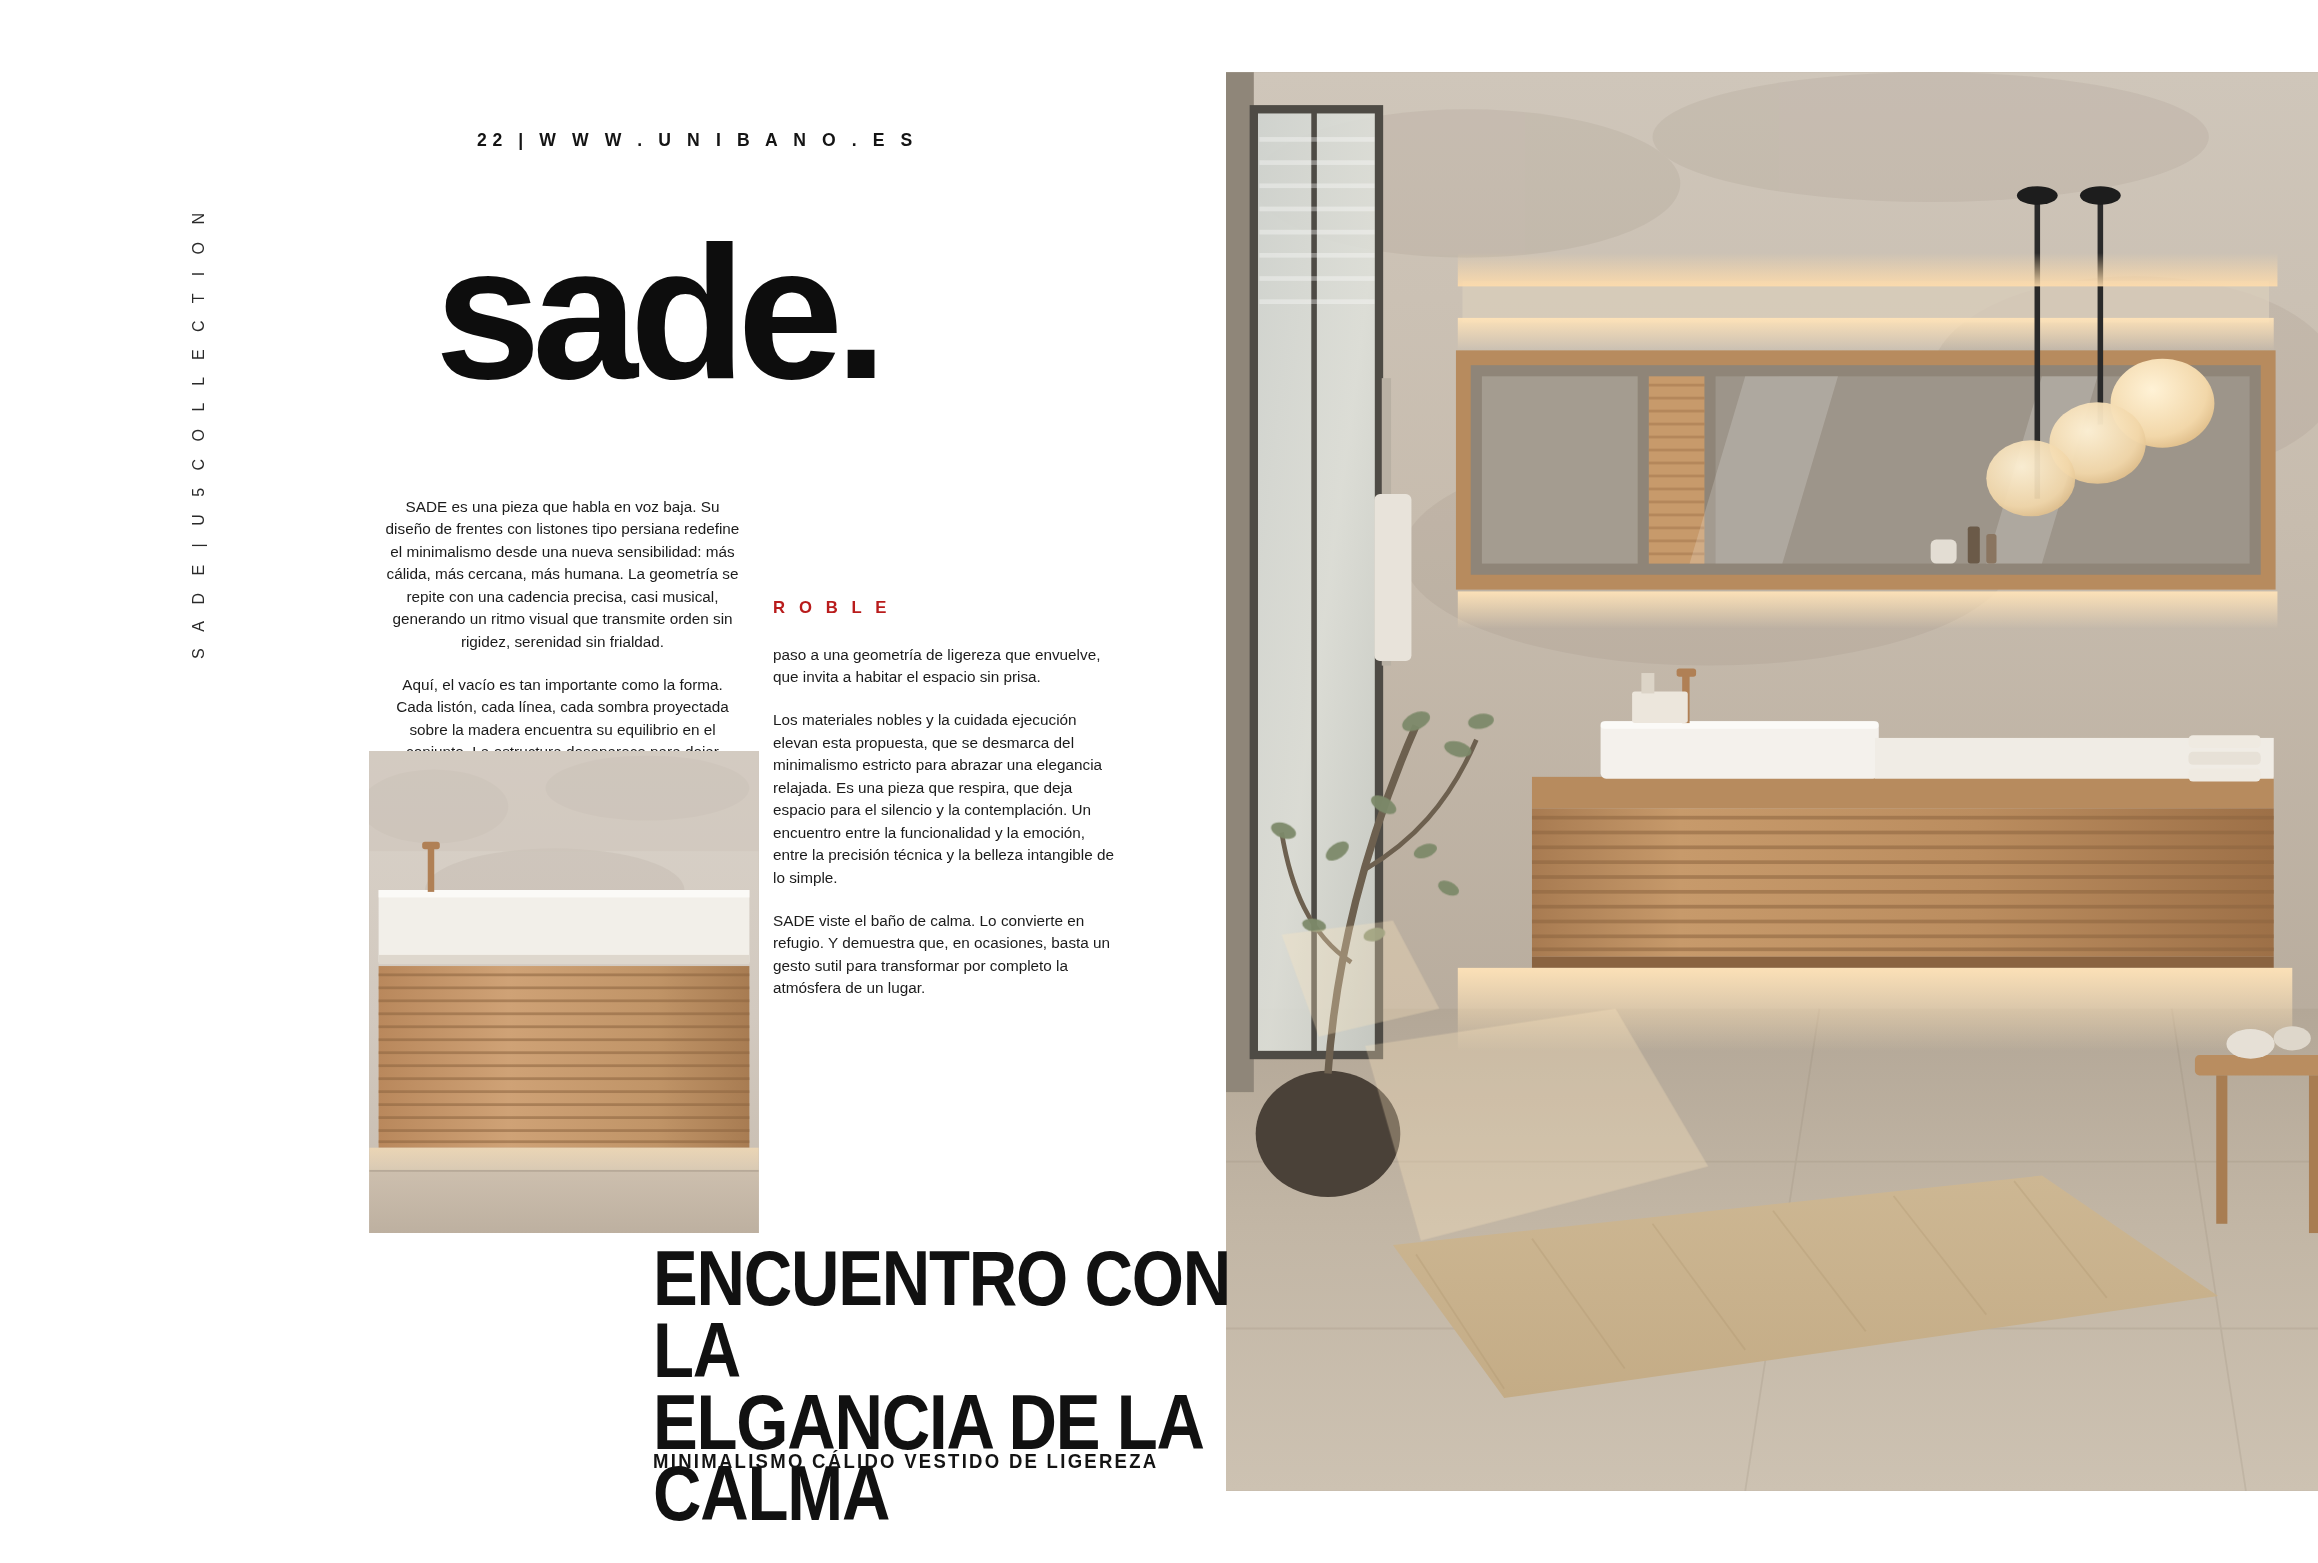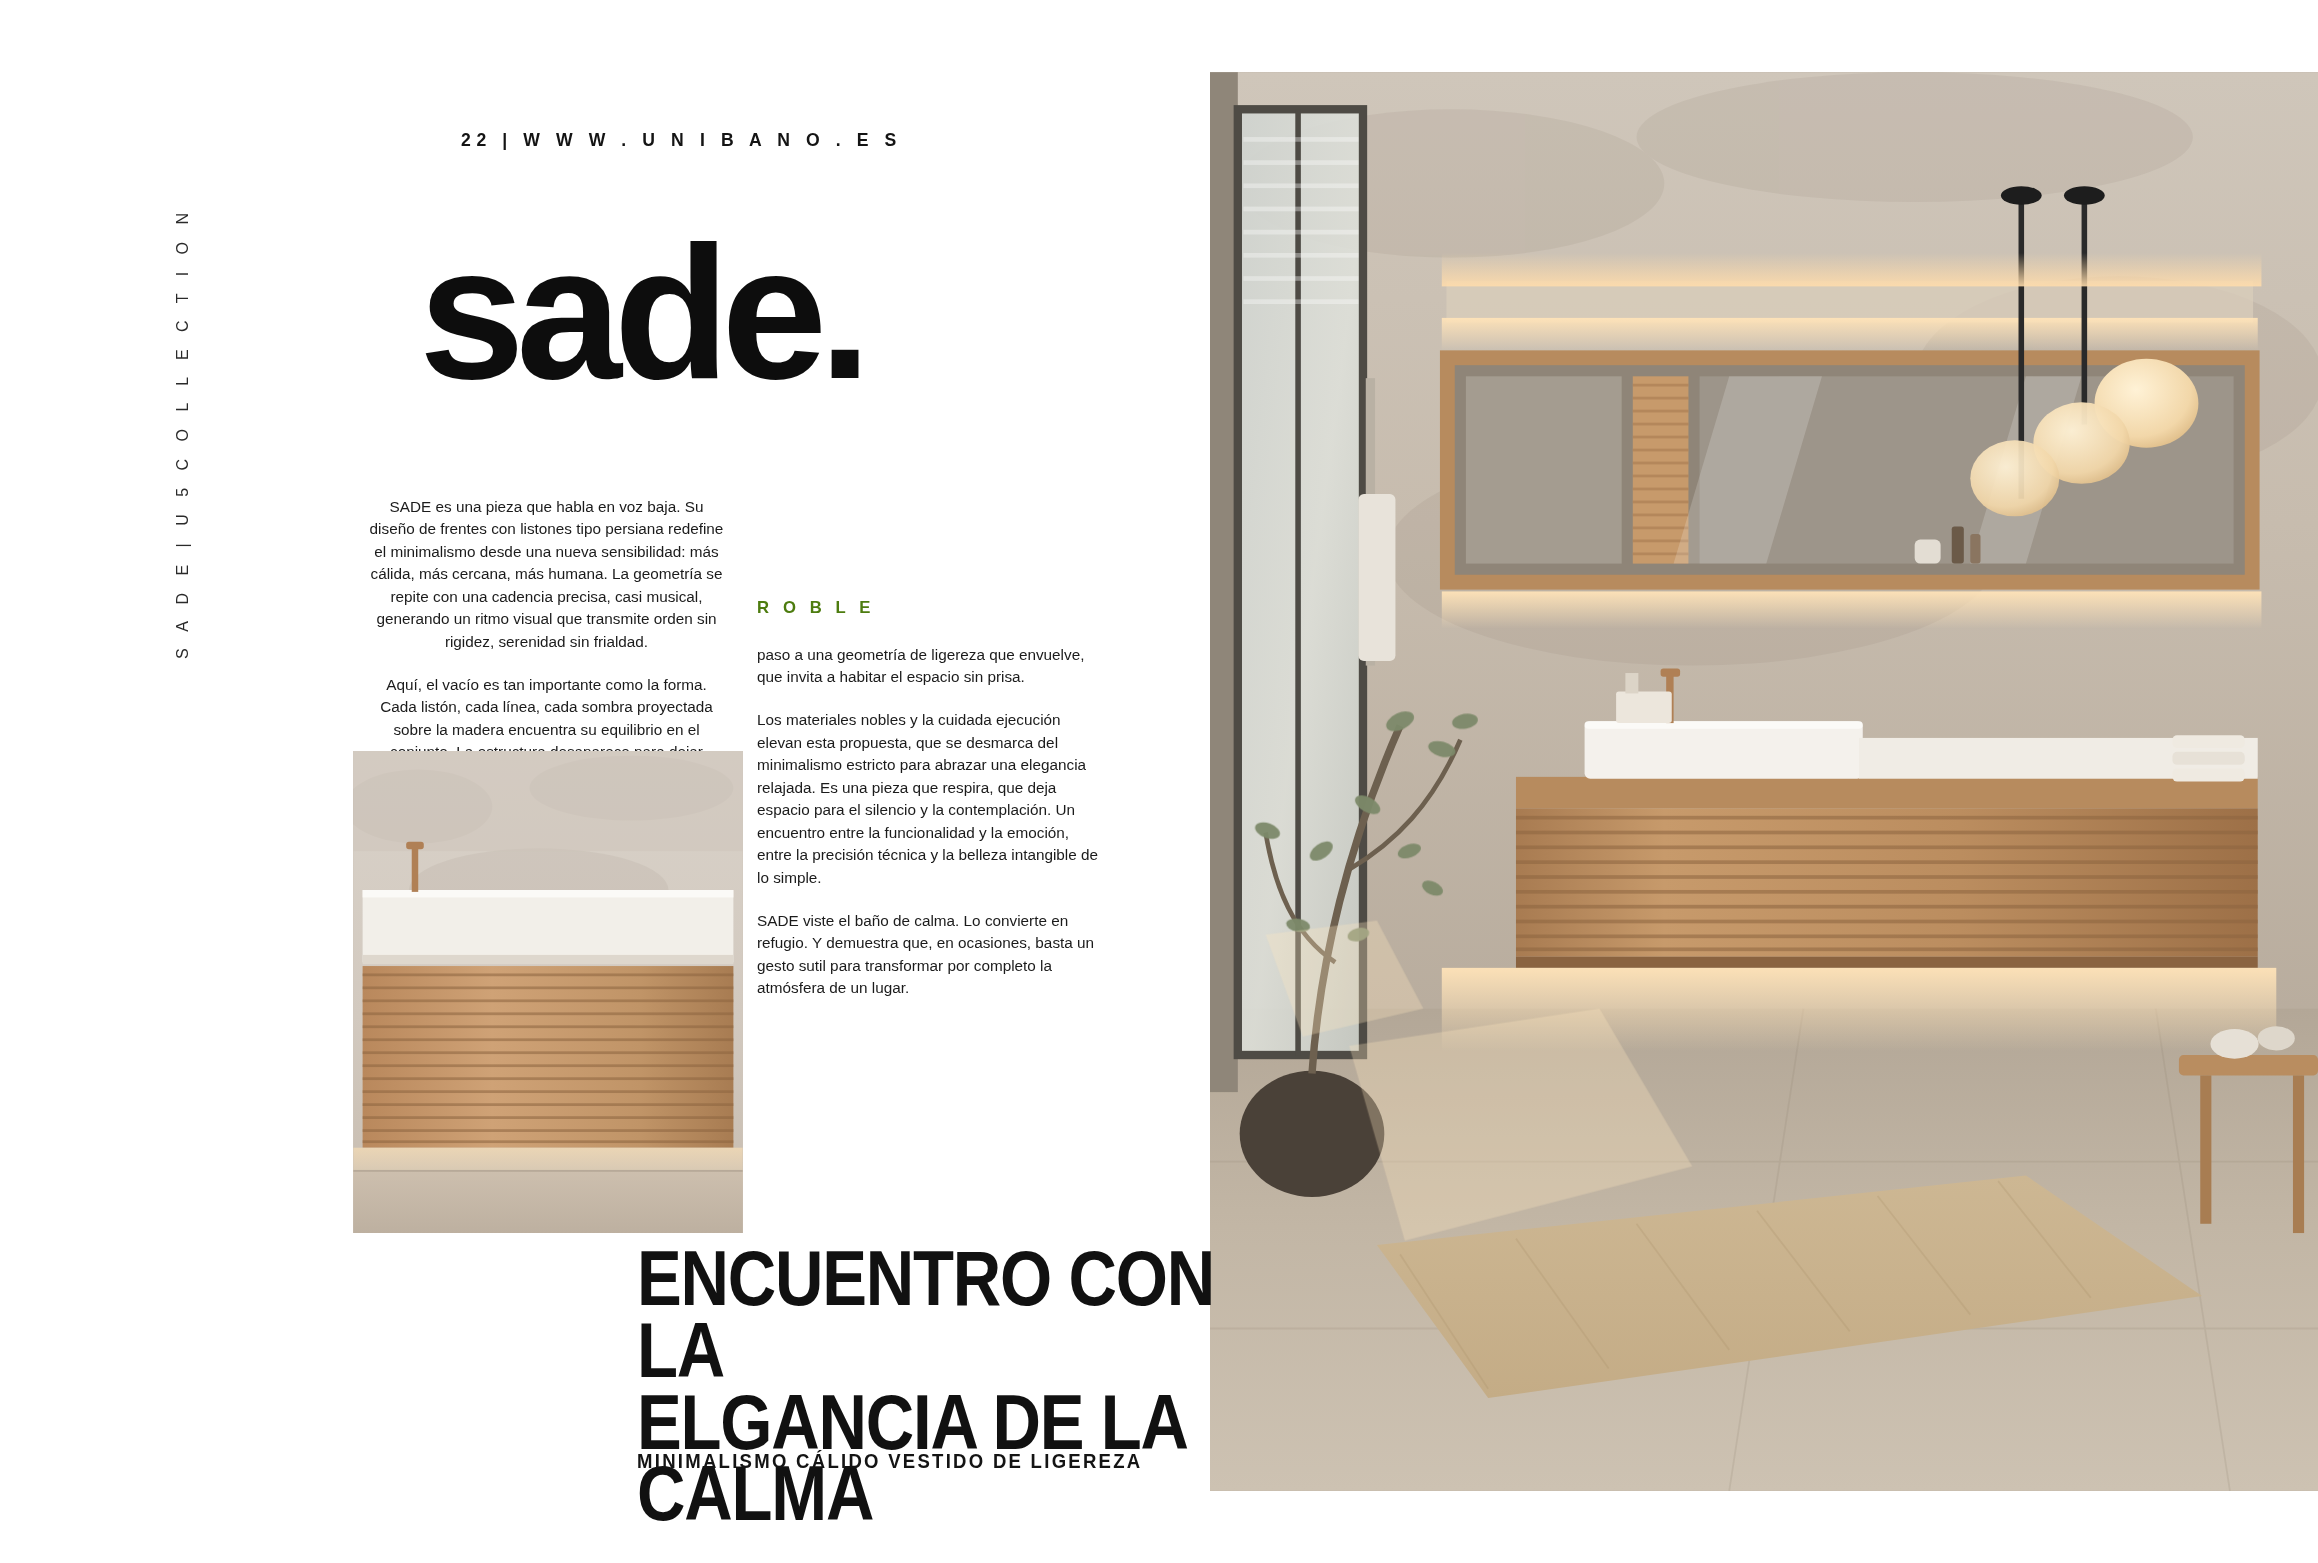--- a/index.html
+++ b/index.html
@@ -10,21 +10,21 @@
   body {
     width: 2319px;
     height: 1564px;
     position: relative;
     overflow: hidden;
     font-family: "Liberation Sans", sans-serif;
   }
 
   .page {
     position: absolute;
-    left: 0; top: 0;
+    left: 16px; top: 0;
     width: 2222px;
     height: 1564px;
     background: #ffffff;
   }
 
   
   .header-line {
     position: absolute;
     left: 461px;
     top: 130px;
@@ -86,21 +86,21 @@
   }
   .col-right p { margin: 0 0 20.4px 0; }
 
   .section-kicker {
     position: absolute;
     left: 757px;
     top: 598px;
     font-size: 16.7px;
     letter-spacing: 4.6px;
     font-weight: bold;
-    color: #4d7c0f;
+    color: #b91c1c;
   }
   .col-right-body { margin-top: 46px; }
 
   
   .inset-photo {
     position: absolute;
     left: 353px;
     top: 751px;
     width: 390px;
     height: 482px;

